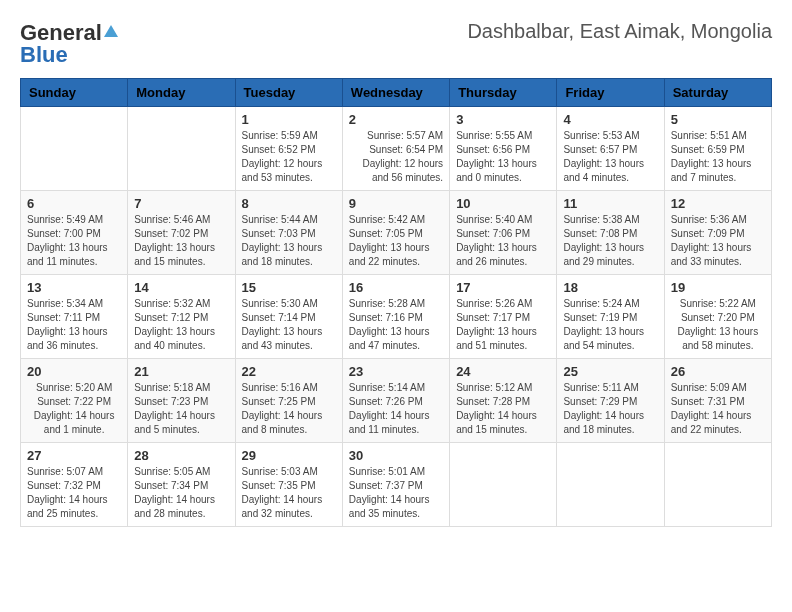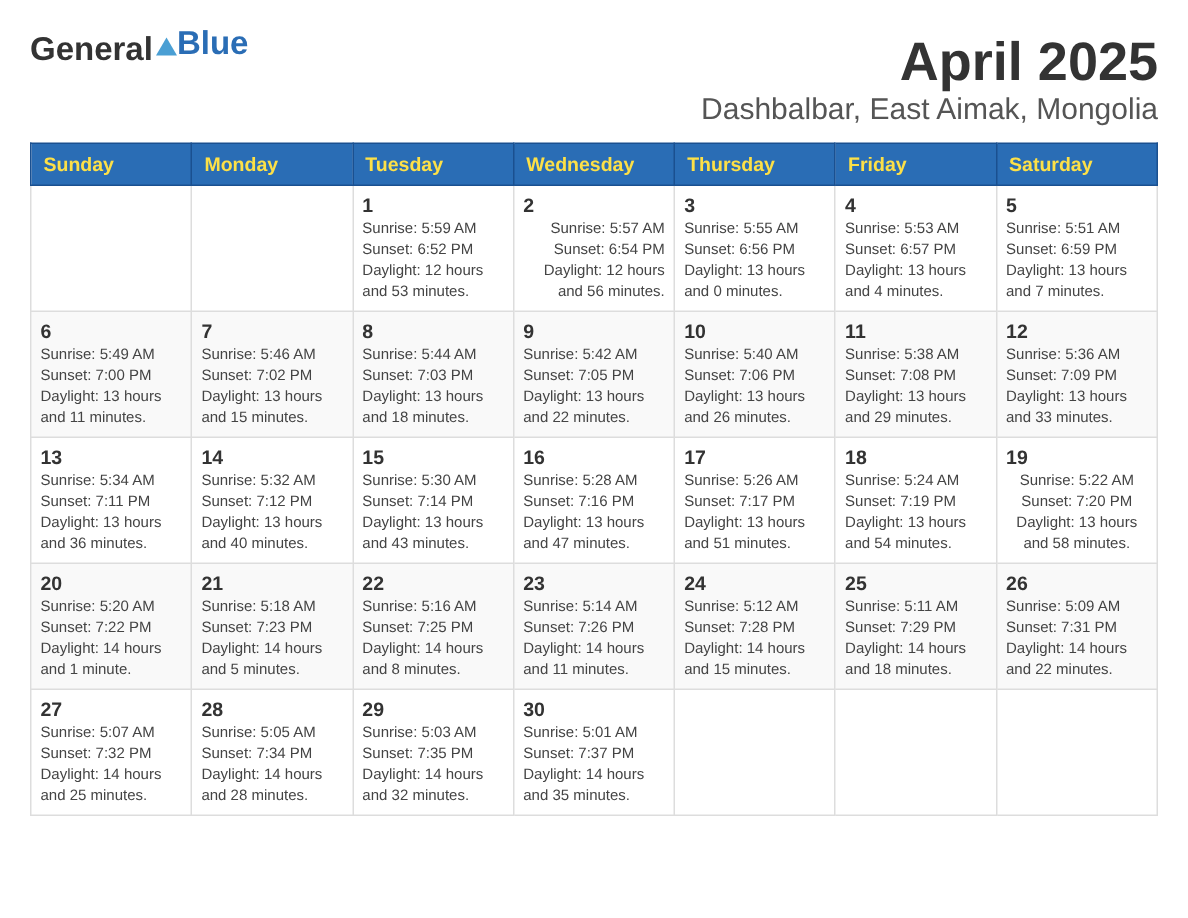--- a/index.html
+++ b/index.html
@@ -11,21 +11,21 @@
       padding: 20px;
     }
     .header-area {
       display: flex;
       justify-content: space-between;
       align-items: flex-start;
       margin-bottom: 10px;
     }
     .logo {
       display: flex;
-      flex-direction: row;
+      flex-direction: column;
       align-items: flex-start;
     }
     .title-area {
       text-align: right;
     }
     .month-title {
       font-size: 36px;
       font-weight: bold;
       color: #333;
     }
@@ -33,21 +33,21 @@
       font-size: 20px;
       color: #555;
     }
     .calendar {
       width: 100%;
       border-collapse: collapse;
       border: 1px solid #ccc;
     }
     .calendar th {
       background-color: #2a6db5;
-      color: #fde047;
+      color: #000000;
       text-align: left;
       padding: 6px 8px;
       font-size: 13px;
       border: 1px solid #1a5090;
     }
     .calendar td {
       vertical-align: top;
       border: 1px solid #ddd;
       padding: 5px 6px;
       width: calc(100% / 7);
@@ -77,21 +77,20 @@
 
 <div class="header-area">
   <div class="logo">
     <div style="display:flex;align-items:center;">
       <span style="font-size:22px;font-weight:bold;color:#333;">General</span>
       <span style="display:inline-block;width:0;height:0;border-left:7px solid transparent;border-right:7px solid transparent;border-bottom:12px solid #4a9fd4;margin-left:2px;margin-top:-4px;"></span>
     </div>
     <span style="font-size:22px;font-weight:bold;color:#2a6db5;margin-top:-4px;">Blue</span>
   </div>
   <div class="title-area">
-    <div class="month-title">April 2025</div>
     <div class="location-title">Dashbalbar, East Aimak, Mongolia</div>
   </div>
 </div>
 
 <table class="calendar">
   <thead>
     <tr>
     <th>Sunday</th>
         <th>Monday</th>
         <th>Tuesday</th>
@@ -239,21 +238,21 @@
           <span class="day-num">19</span>
           <div class="day-info" style="white-space: pre-line; text-align: center;">Sunrise: 5:22 AM
 Sunset: 7:20 PM
 Daylight: 13 hours
 and 58 minutes.</div>
         </td>
       </tr>
       <tr class="row-alt">
         <td>
           <span class="day-num">20</span>
-          <div class="day-info" style="white-space: pre-line;">Sunrise: 5:20 AM
+          <div class="day-info" style="white-space: pre-line; text-align: center;">Sunrise: 5:20 AM
 Sunset: 7:22 PM
 Daylight: 14 hours
 and 1 minute.</div>
         </td>
         <td>
           <span class="day-num">21</span>
           <div class="day-info" style="white-space: pre-line;">Sunrise: 5:18 AM
 Sunset: 7:23 PM
 Daylight: 14 hours
 and 5 minutes.</div>

